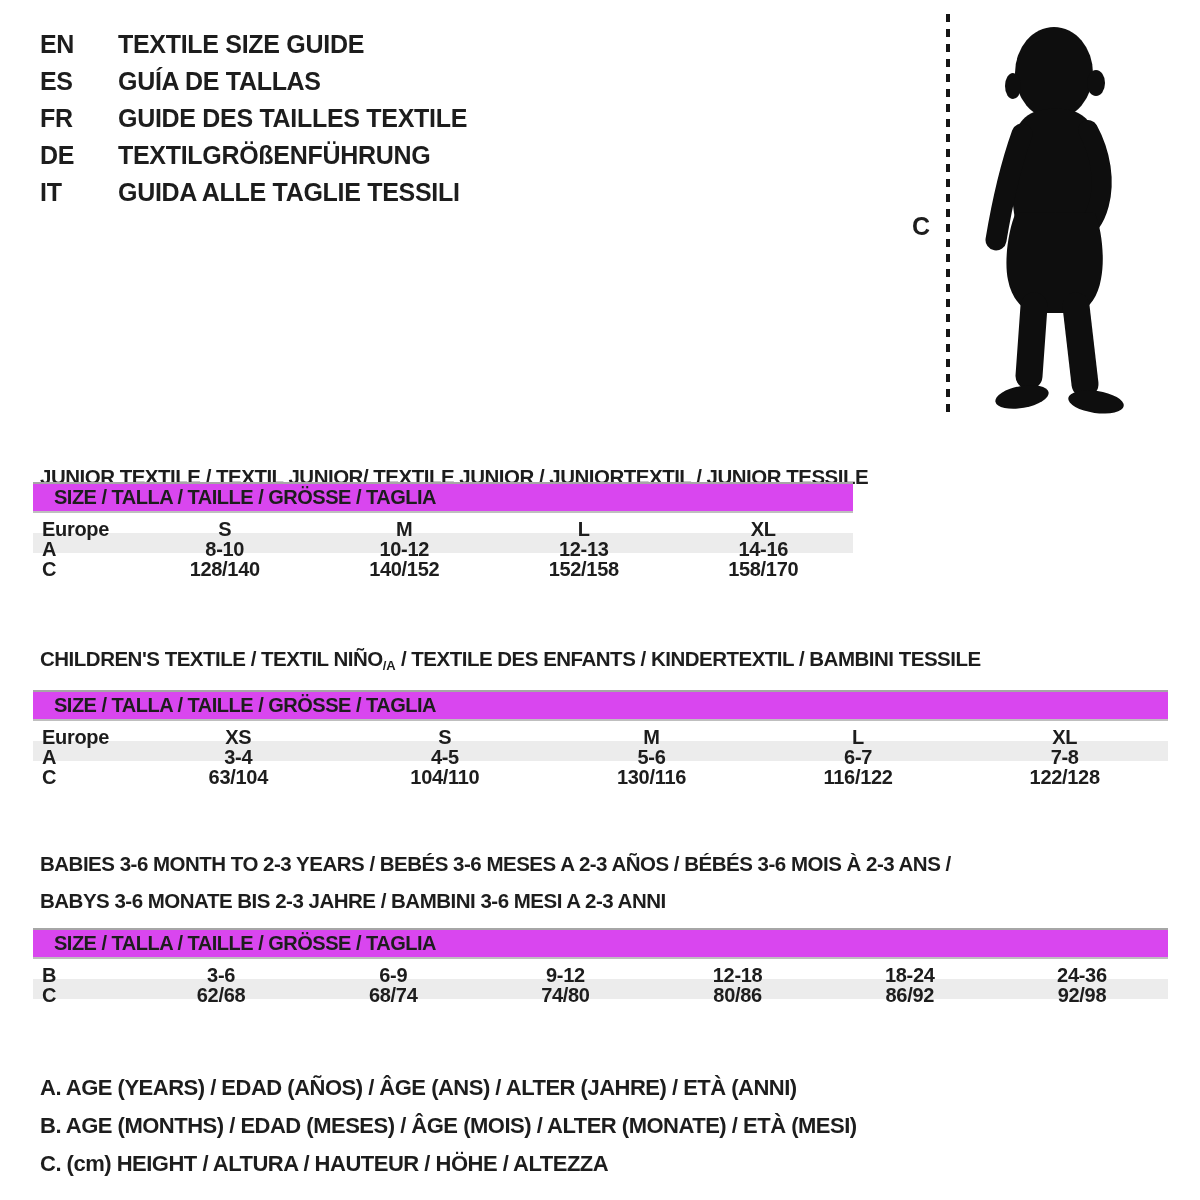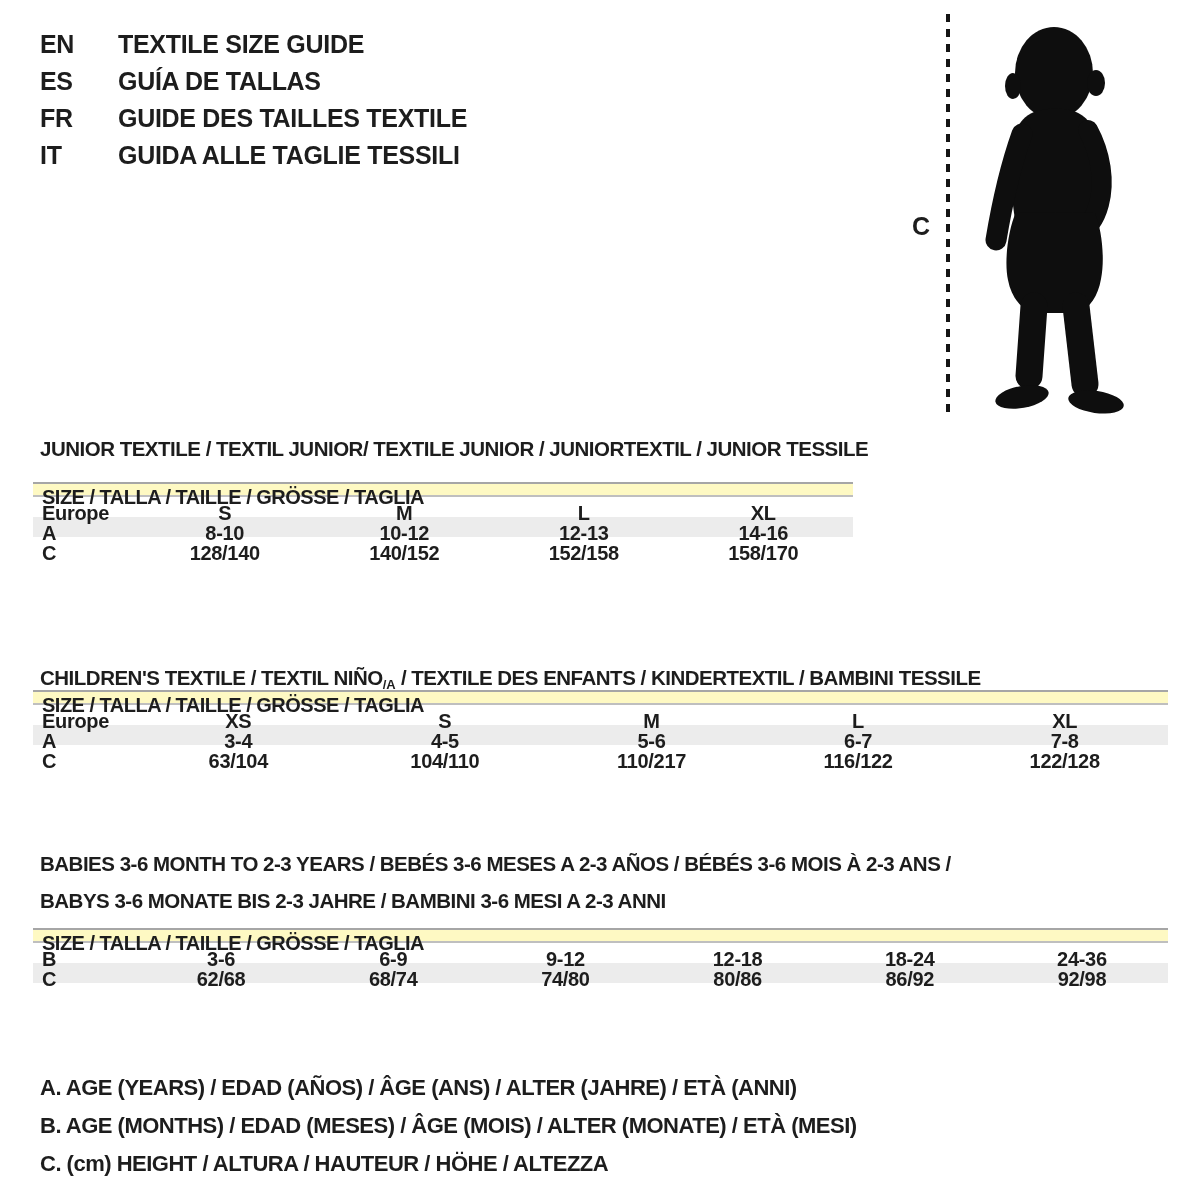--- a/index.html
+++ b/index.html
@@ -20,23 +20,23 @@
   .c-label { position: absolute; left: 912px; top: 212px; font-size: 25px; }
   .silhouette { position: absolute; left: 972px; top: 16px; }
   .silhouette * { fill: #0e0e0e; }
   .silhouette .limb { fill: none; stroke: #0e0e0e; stroke-linecap: round; }
   
   .section-title { position: absolute; left: 40px; font-size: 20.5px; line-height: 37px; white-space: nowrap; letter-spacing: -0.5px; }
   .sub-small { font-size: 13px; vertical-align: -4px; letter-spacing: 0; }
   
   .size-table { position: absolute; left: 33px; font-size: 20px; }
   .st-head {
-    height: 15px; line-height: 27px; background: #fef9c3;
+    height: 31px; line-height: 27px; background: #d946ef;
     border-top: 2px solid #a6a6a6; border-bottom: 2px solid #bfbfbf;
-    padding-left: 9px; box-sizing: border-box; letter-spacing: -0.5px;
+    padding-left: 21px; box-sizing: border-box; letter-spacing: -0.5px;
   }
   .st-row { display: flex; height: 20px; line-height: 32px; }
   .st-row.shaded { background: #ececec; }
   .st-label { width: 102px; padding-left: 9px; box-sizing: border-box; }
   .st-cell { flex: 1; text-align: center; }
   .w-junior { width: 820px; }
   .w-wide { width: 1135px; }
   
   .legend { position: absolute; left: 40px; top: 1069px; font-size: 22px; line-height: 38px; white-space: nowrap; letter-spacing: -0.5px; }
 </style>
@@ -52,20 +52,24 @@
     </div>
     <div class="lang-row">
       <span class="lang-code">ES</span>
       <span class="lang-label">GUÍA DE TALLAS</span>
     </div>
     <div class="lang-row">
       <span class="lang-code">FR</span>
       <span class="lang-label">GUIDE DES TAILLES TEXTILE</span>
     </div>
     <div class="lang-row">
+      <span class="lang-code">DE</span>
+      <span class="lang-label">TEXTILGRÖßENFÜHRUNG</span>
+    </div>
+    <div class="lang-row">
       <span class="lang-code">IT</span>
       <span class="lang-label">GUIDA ALLE TAGLIE TESSILI</span>
     </div>
   </div>
 
   <div class="dash-line"></div>
   <div class="c-label">C</div>
   <svg class="silhouette" width="166" height="402" viewBox="0 0 166 402" aria-hidden="true">
     <ellipse cx="82" cy="57" rx="39" ry="46"></ellipse>
     <ellipse cx="41" cy="70" rx="8" ry="13"></ellipse>
@@ -73,21 +77,21 @@
     <path d="M62 96 C 48 102 42 114 40 132 C 38 160 40 190 44 208 L 122 208 C 127 188 128 158 126 134 C 124 112 116 101 104 96 C 90 91 74 92 62 96 Z"></path>
     <path class="limb" stroke-width="21" d="M50 118 C 40 146 30 188 24 224"></path>
     <path class="limb" stroke-width="20" d="M116 114 C 129 138 133 165 127 188 C 123 203 116 212 107 216"></path>
     <path d="M44 196 C 36 214 32 246 36 264 C 39 280 48 292 60 297 L 106 297 C 118 292 126 280 129 263 C 133 243 130 214 123 197 Z"></path>
     <path class="limb" stroke-width="27" d="M62 290 L 57 360"></path>
     <path class="limb" stroke-width="27" d="M104 290 L 113 368"></path>
     <ellipse cx="50" cy="381" rx="27" ry="11" transform="rotate(-10 50 381)"></ellipse>
     <ellipse cx="124" cy="386" rx="28" ry="11" transform="rotate(8 124 386)"></ellipse>
   </svg>
 
-  <div class="section-title" style="top:430px;">JUNIOR TEXTILE / TEXTIL JUNIOR/ TEXTILE JUNIOR / JUNIORTEXTIL / JUNIOR TESSILE</div>
+  <div class="section-title" style="top:458px;">JUNIOR TEXTILE / TEXTIL JUNIOR/ TEXTILE JUNIOR / JUNIORTEXTIL / JUNIOR TESSILE</div>
   <div class="size-table w-junior" style="top:482px;">
     <div class="st-head">SIZE / TALLA / TAILLE / GRÖSSE / TAGLIA</div>
     <div class="st-row">
       <span class="st-label">Europe</span>
       <span class="st-cell">S</span>
       <span class="st-cell">M</span>
       <span class="st-cell">L</span>
       <span class="st-cell">XL</span>
     </div>
     <div class="st-row shaded">
@@ -99,21 +103,21 @@
     </div>
     <div class="st-row">
       <span class="st-label">C</span>
       <span class="st-cell">128/140</span>
       <span class="st-cell">140/152</span>
       <span class="st-cell">152/158</span>
       <span class="st-cell">158/170</span>
     </div>
   </div>
 
-  <div class="section-title" style="top:659px;">
+  <div class="section-title" style="top:640px;">
     <span>CHILDREN'S TEXTILE / TEXTIL NIÑO</span><span class="sub-small">/A</span><span> / TEXTILE DES ENFANTS / KINDERTEXTIL / BAMBINI TESSILE</span>
   </div>
   <div class="size-table w-wide" style="top:690px;">
     <div class="st-head">SIZE / TALLA / TAILLE / GRÖSSE / TAGLIA</div>
     <div class="st-row">
       <span class="st-label">Europe</span>
       <span class="st-cell">XS</span>
       <span class="st-cell">S</span>
       <span class="st-cell">M</span>
       <span class="st-cell">L</span>
@@ -124,21 +128,21 @@
       <span class="st-cell">3-4</span>
       <span class="st-cell">4-5</span>
       <span class="st-cell">5-6</span>
       <span class="st-cell">6-7</span>
       <span class="st-cell">7-8</span>
     </div>
     <div class="st-row">
       <span class="st-label">C</span>
       <span class="st-cell">63/104</span>
       <span class="st-cell">104/110</span>
-      <span class="st-cell">110/217</span>
+      <span class="st-cell">130/116</span>
       <span class="st-cell">116/122</span>
       <span class="st-cell">122/128</span>
     </div>
   </div>
 
   <div class="section-title" style="top:845px;">
     <div>BABIES 3-6 MONTH TO 2-3 YEARS / BEBÉS 3-6 MESES A 2-3 AÑOS / BÉBÉS 3-6 MOIS À 2-3 ANS /</div>
     <div>BABYS 3-6 MONATE BIS 2-3 JAHRE / BAMBINI 3-6 MESI A 2-3 ANNI</div>
   </div>
   <div class="size-table w-wide" style="top:928px;">

